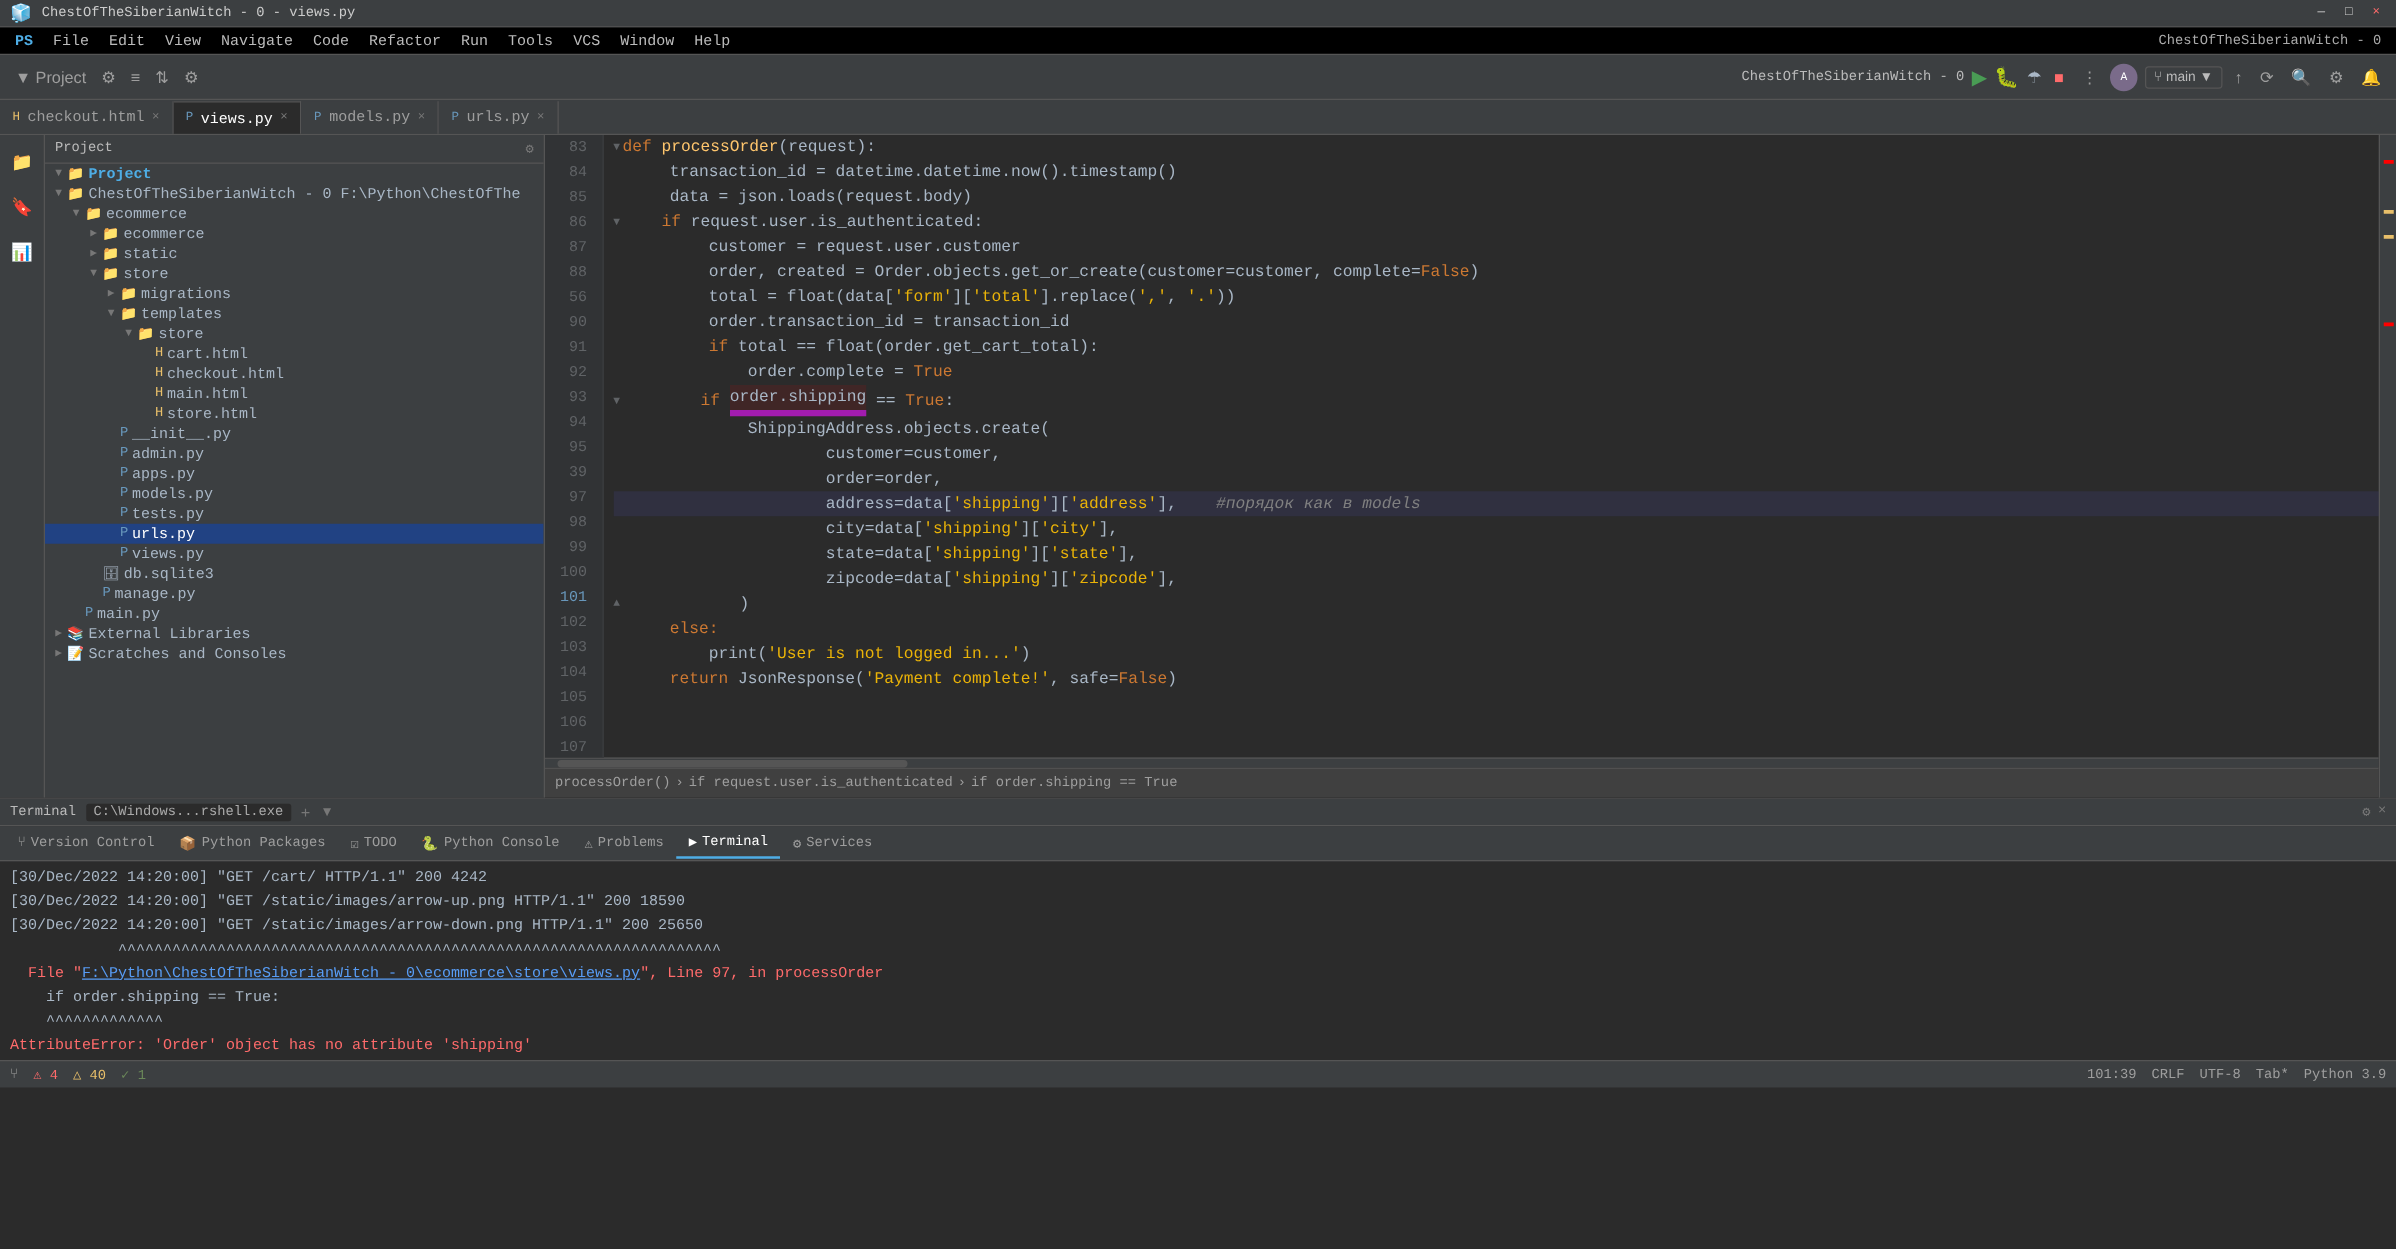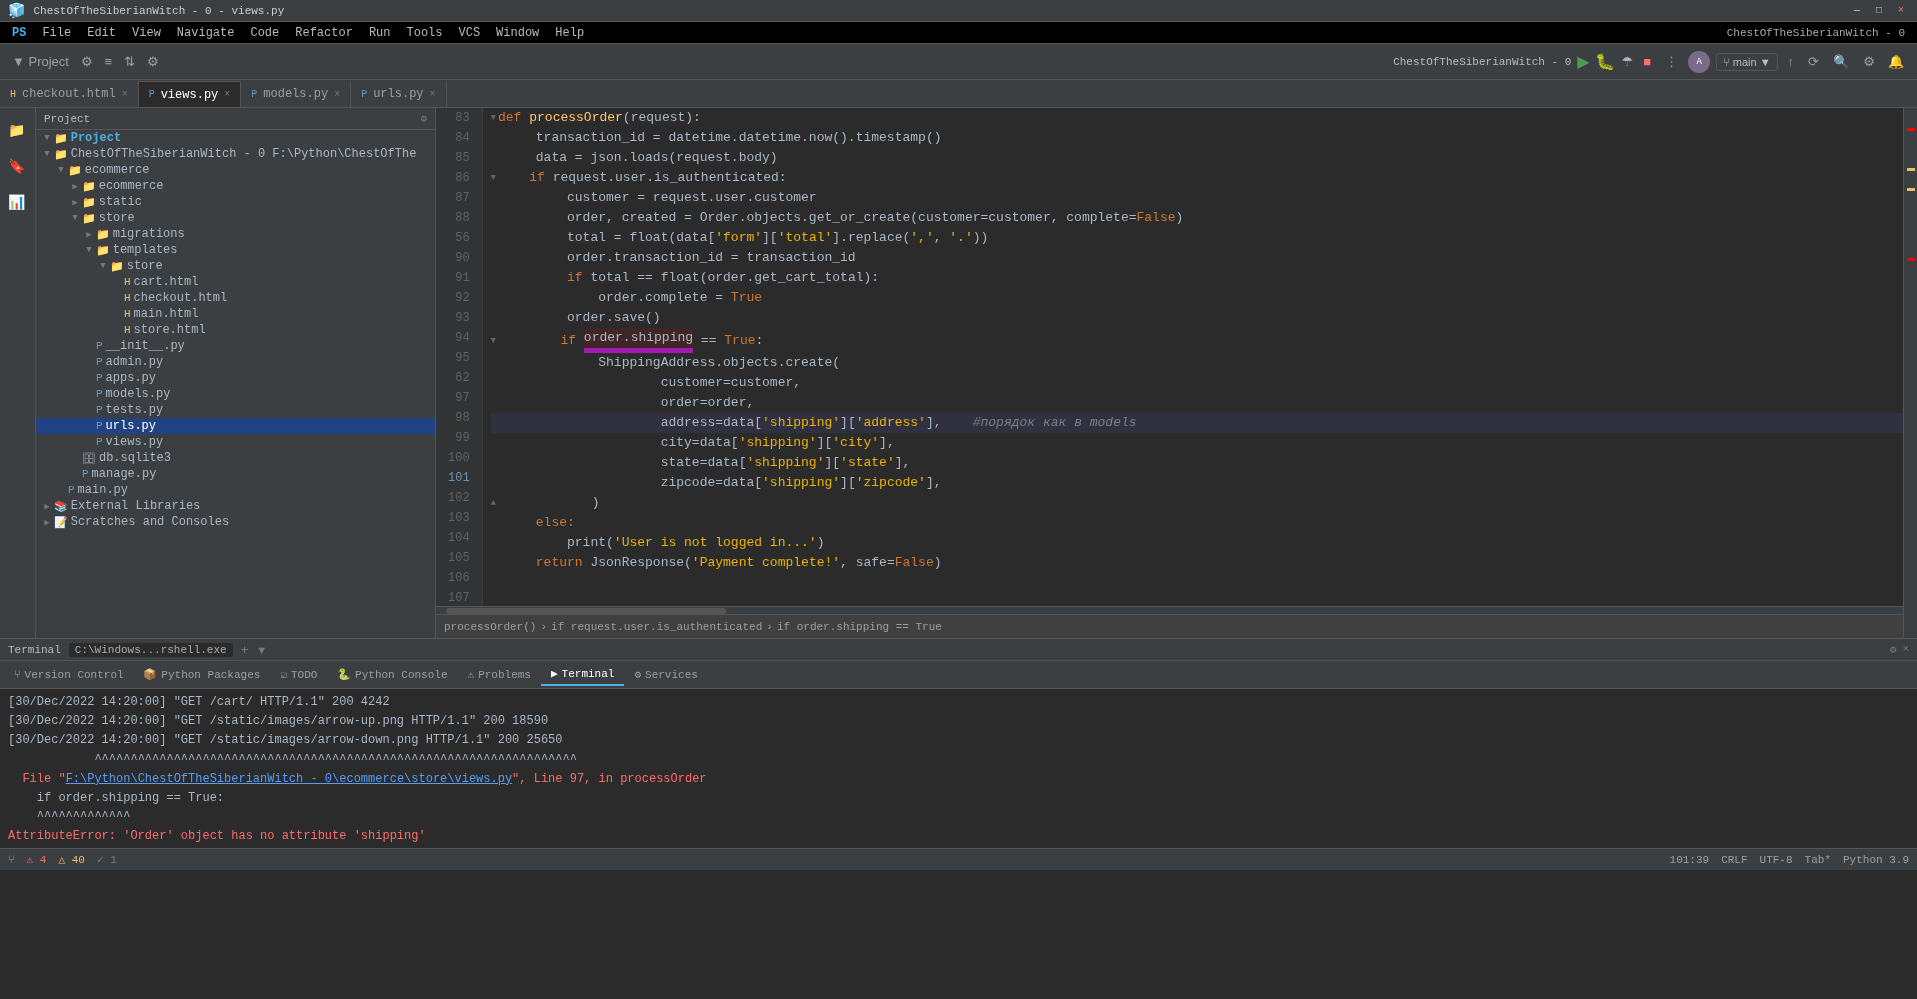--- a/index.html
+++ b/index.html
@@ -572,21 +572,21 @@
         <div>86</div>
         <div>87</div>
         <div>88</div>
         <div>56</div>
         <div>90</div>
         <div>91</div>
         <div>92</div>
         <div>93</div>
         <div>94</div>
         <div>95</div>
-        <div>62</div>
+        <div>39</div>
         <div>97</div>
         <div>98</div>
         <div>99</div>
         <div>100</div>
         <div style="color:#6897bb;">101</div>
         <div>102</div>
         <div>103</div>
         <div>104</div>
         <div>105</div>
         <div>106</div>
@@ -647,24 +647,20 @@
         <div class="code-line">
           <span style="display:inline-block; width:14px;"></span>
           <span class="kw">        if </span><span>total == float(order.get_cart_total):</span>
         </div>
 
         <div class="code-line">
           <span style="display:inline-block; width:14px;"></span>
           <span>            order.complete = </span><span class="kw">True</span>
         </div>
 
-        <div class="code-line">
-          <span style="display:inline-block; width:14px;"></span>
-          <span>        order.save()</span>
-        </div>
 
         <div class="code-line">
           <span style="display:inline-block; width:14px;"></span>
         </div>
 
         <div class="code-line">
           <span class="fold-arrow">▼</span>
           <span class="kw">        if </span><span class="error-highlight">order.shipping</span><span> == </span><span class="kw">True</span><span>:</span>
         </div>
 

